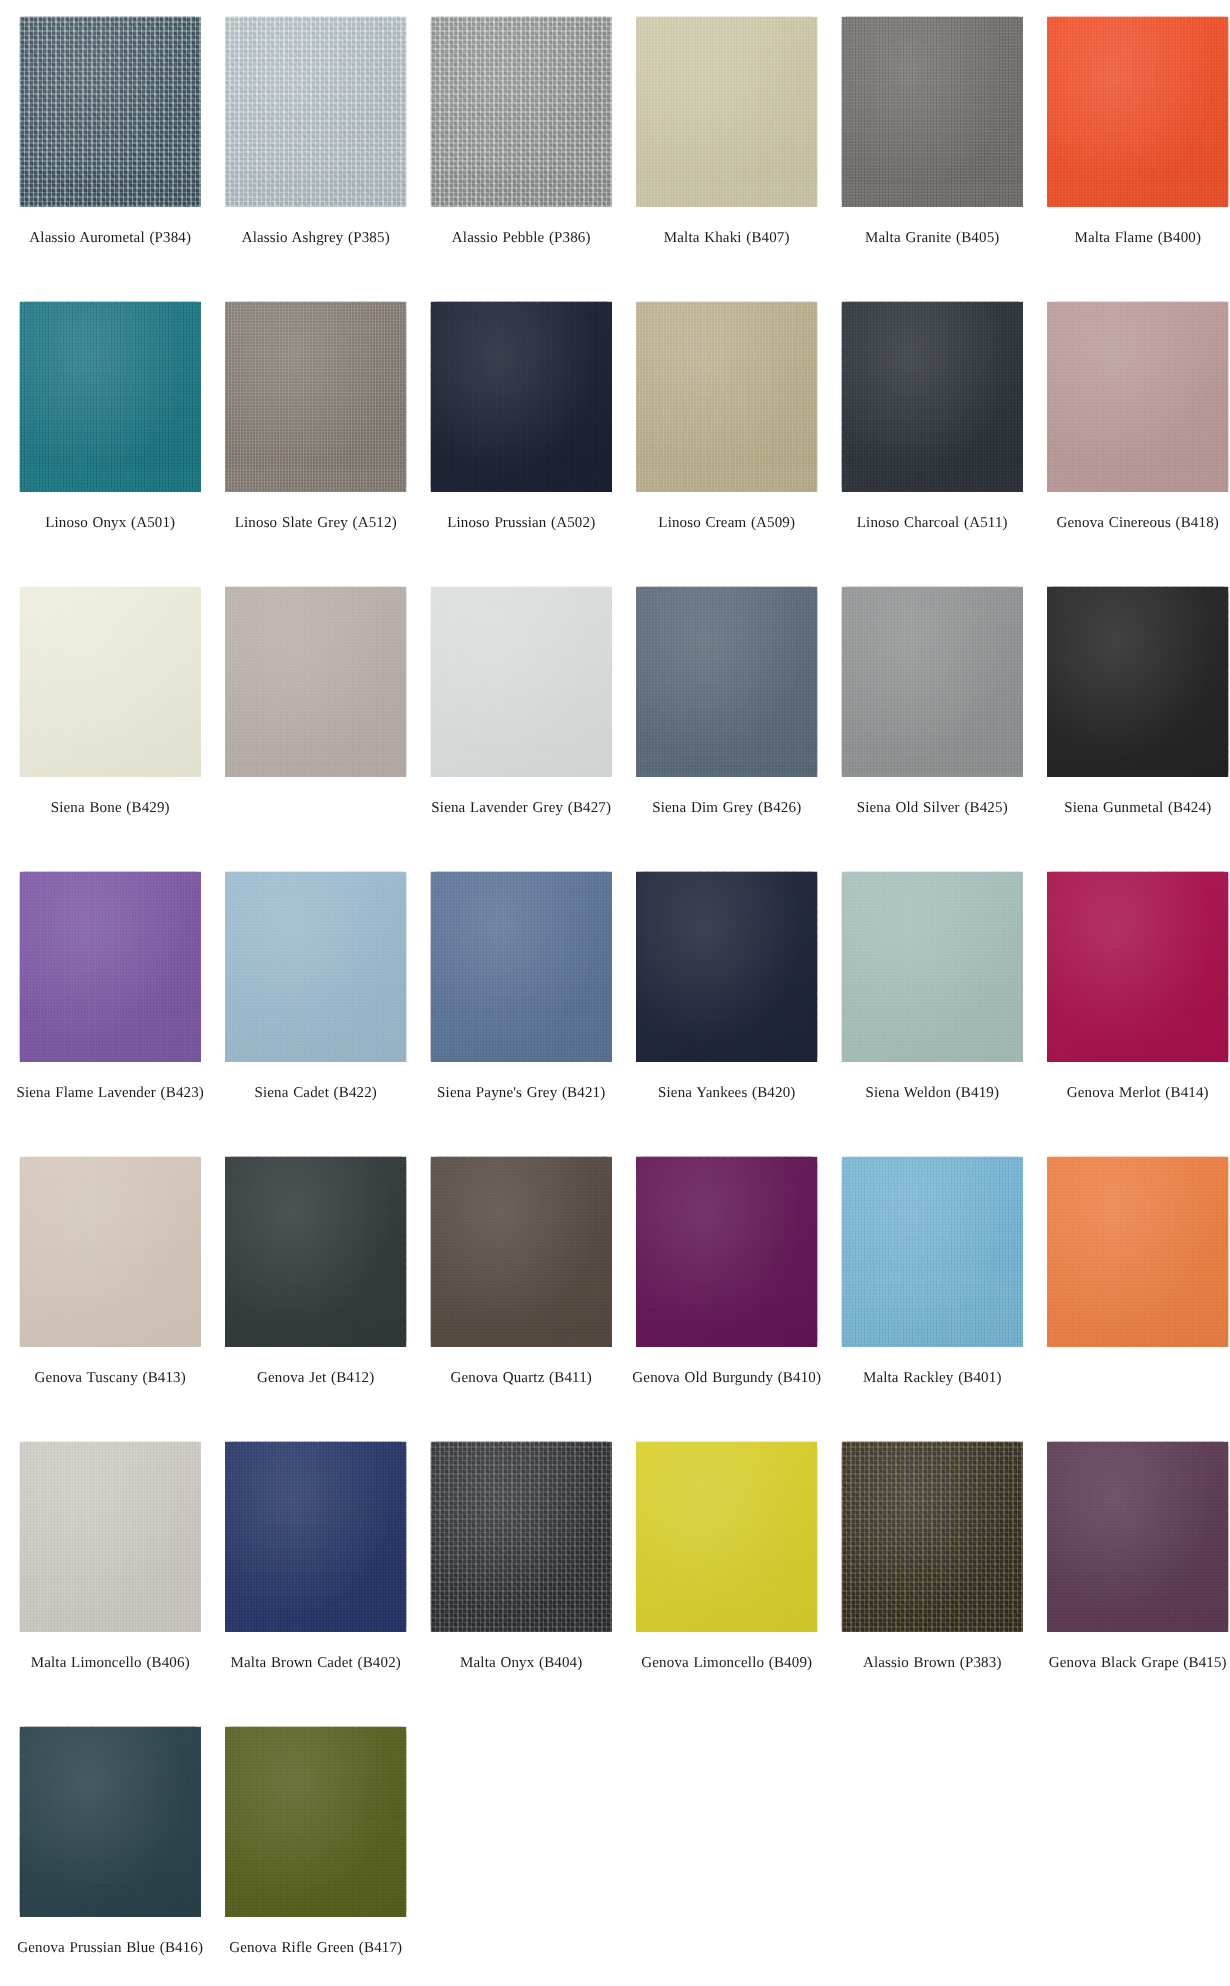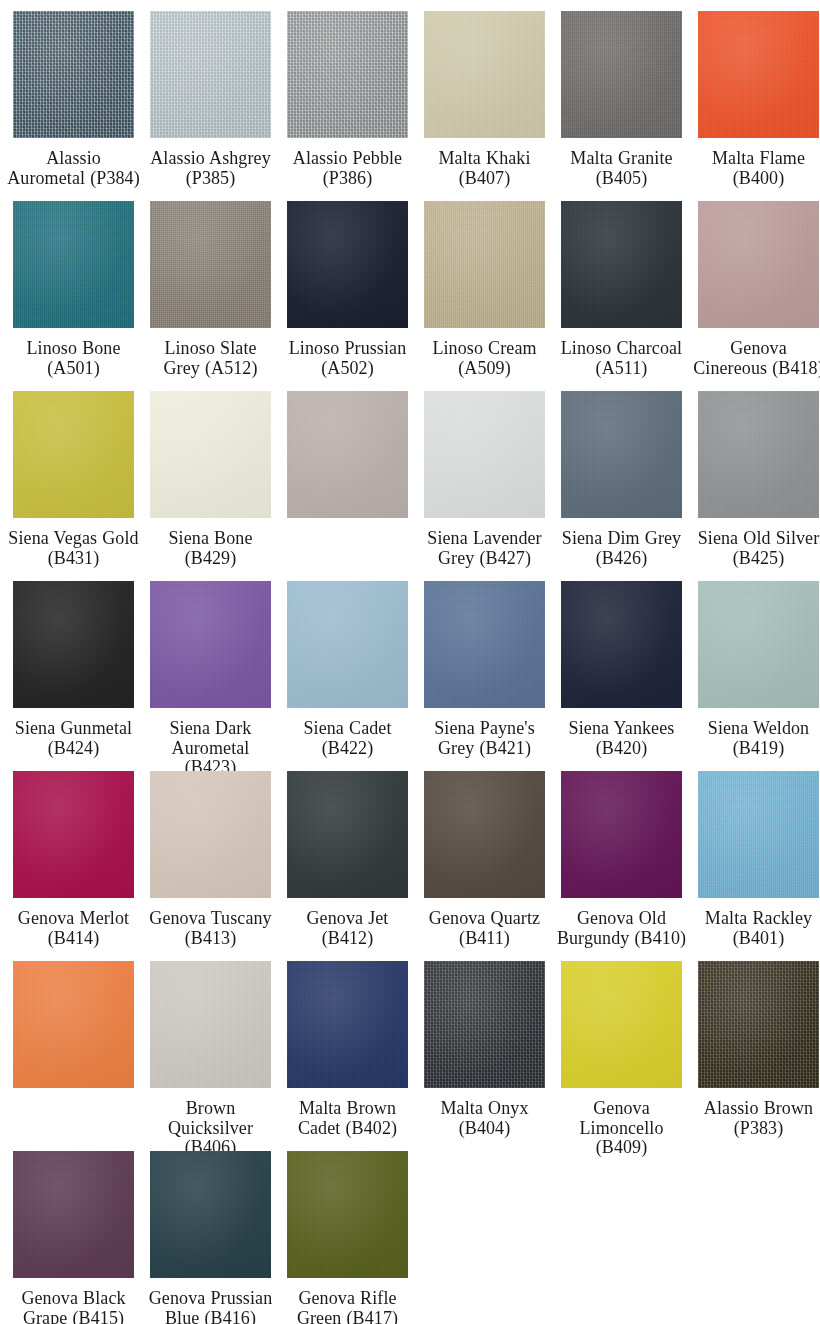--- a/index.html
+++ b/index.html
@@ -127,21 +127,21 @@
     background:
       radial-gradient(ellipse at 38% 30%, rgba(255,255,255,.11), rgba(255,255,255,0) 62%),
       linear-gradient(155deg, rgba(255,255,255,.05) 0%, rgba(0,0,0,.055) 100%);
   }
 
   
   .chip-label {
     margin-top: 11px;
     width: 133px;
     text-align: center;
-    font-size: 18px;
+    font-size: 10px;
     line-height: 19.5px;
     letter-spacing: .1px;
     color: #1b1b1b;
     word-spacing: .5px;
   }
 </style>
 </head>
 <body>
 
 <div id="swatch-grid">
@@ -192,21 +192,21 @@
         <div class="chip-shade"></div>
       </div>
       <div class="chip-label">Malta Flame (B400)</div>
     </div>
     <div class="swatch-cell">
       <div class="chip-wrap">
         <div class="chip" style="background-color: rgb(29, 116, 128);"></div>
         <div class="chip-texture"></div>
         <div class="chip-shade"></div>
       </div>
-      <div class="chip-label">Linoso Bone (A501)</div>
+      <div class="chip-label">Linoso Onyx (A501)</div>
     </div>
     <div class="swatch-cell">
       <div class="chip-wrap">
         <div class="chip" style="background-color: rgb(138, 130, 121);"></div>
         <div class="chip-texture"></div>
         <div class="chip-shade"></div>
       </div>
       <div class="chip-label">Linoso Slate Grey (A512)</div>
     </div>
     <div class="swatch-cell">
@@ -236,28 +236,20 @@
     <div class="swatch-cell">
       <div class="chip-wrap">
         <div class="chip" style="background-color: rgb(188, 156, 154);"></div>
         <div class="chip-texture fine"></div>
         <div class="chip-shade"></div>
       </div>
       <div class="chip-label">Genova Cinereous (B418)</div>
     </div>
     <div class="swatch-cell">
       <div class="chip-wrap">
-        <div class="chip" style="background-color: rgb(201, 191, 62);"></div>
-        <div class="chip-texture fine"></div>
-        <div class="chip-shade"></div>
-      </div>
-      <div class="chip-label">Siena Vegas Gold (B431)</div>
-    </div>
-    <div class="swatch-cell">
-      <div class="chip-wrap">
         <div class="chip" style="background-color: rgb(238, 237, 220);"></div>
         <div class="chip-texture fine"></div>
         <div class="chip-shade"></div>
       </div>
       <div class="chip-label">Siena Bone (B429)</div>
     </div>
     <div class="swatch-cell">
       <div class="chip-wrap">
         <div class="chip" style="background-color: rgb(187, 177, 172);"></div>
         <div class="chip-texture fine"></div>
@@ -295,21 +287,21 @@
         <div class="chip-shade"></div>
       </div>
       <div class="chip-label">Siena Gunmetal (B424)</div>
     </div>
     <div class="swatch-cell">
       <div class="chip-wrap">
         <div class="chip" style="background-color: rgb(123, 87, 164);"></div>
         <div class="chip-texture fine"></div>
         <div class="chip-shade"></div>
       </div>
-      <div class="chip-label">Siena Dark Aurometal (B423)</div>
+      <div class="chip-label">Siena Flame Lavender (B423)</div>
     </div>
     <div class="swatch-cell">
       <div class="chip-wrap">
         <div class="chip" style="background-color: rgb(156, 188, 208);"></div>
         <div class="chip-texture fine"></div>
         <div class="chip-shade"></div>
       </div>
       <div class="chip-label">Siena Cadet (B422)</div>
     </div>
     <div class="swatch-cell">
@@ -390,21 +382,21 @@
         <div class="chip-texture fine"></div>
         <div class="chip-shade"></div>
       </div>
     </div>
     <div class="swatch-cell">
       <div class="chip-wrap">
         <div class="chip" style="background-color: rgb(205, 201, 193);"></div>
         <div class="chip-texture"></div>
         <div class="chip-shade"></div>
       </div>
-      <div class="chip-label">Brown Quicksilver (B406)</div>
+      <div class="chip-label">Malta Limoncello (B406)</div>
     </div>
     <div class="swatch-cell">
       <div class="chip-wrap">
         <div class="chip" style="background-color: rgb(39, 55, 106);"></div>
         <div class="chip-texture"></div>
         <div class="chip-shade"></div>
       </div>
       <div class="chip-label">Malta Brown Cadet (B402)</div>
     </div>
     <div class="swatch-cell">

